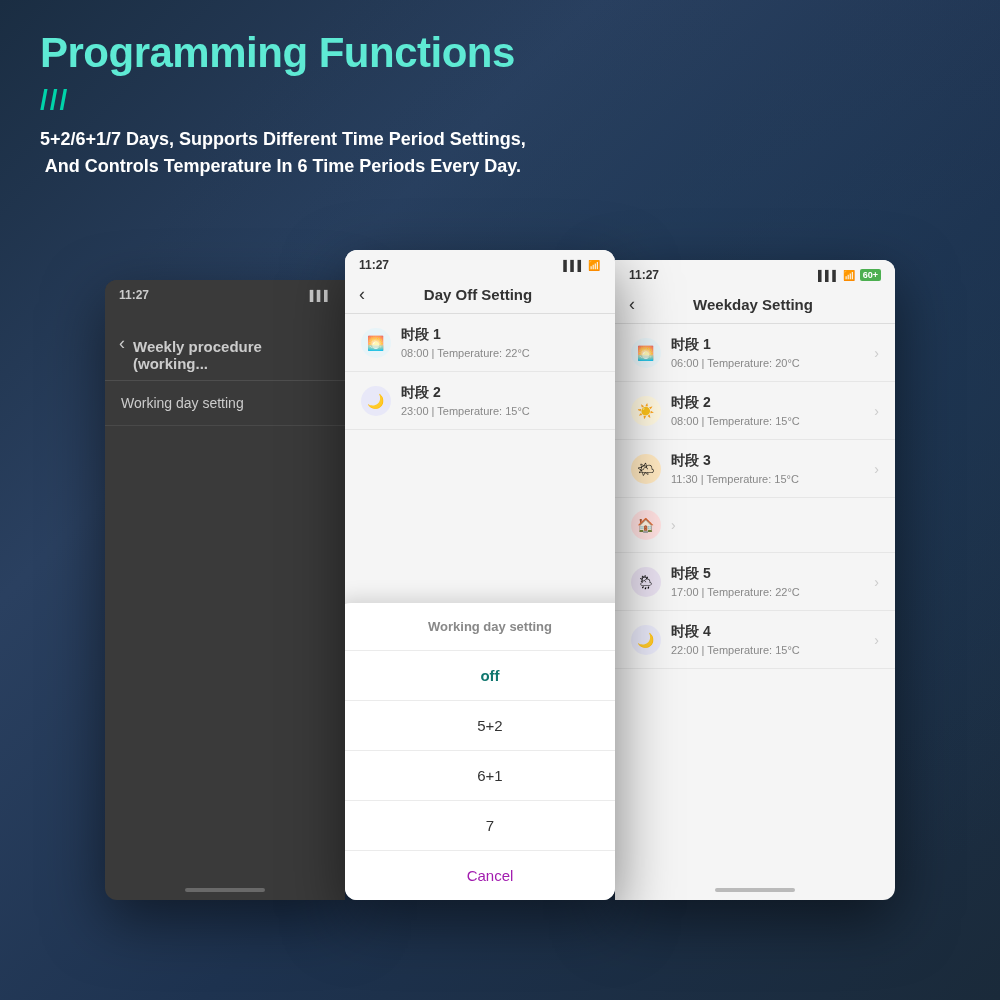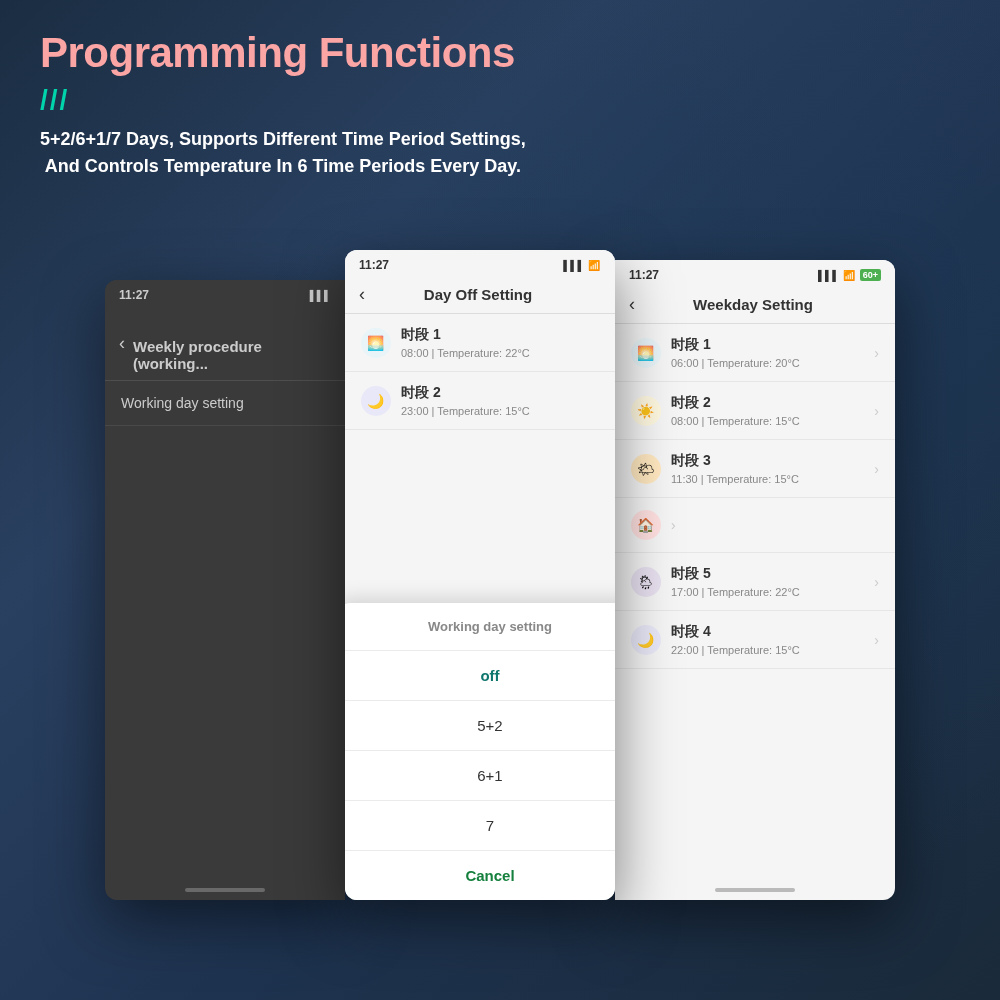--- a/index.html
+++ b/index.html
@@ -29,21 +29,21 @@
     
     .header {
       position: absolute;
       top: 30px;
       left: 40px;
       z-index: 10;
     }
     .header-title {
       font-size: 42px;
       font-weight: 800;
-      color: #fca5a5;
+      color: #5eead4;
       line-height: 1.1;
       letter-spacing: -0.5px;
     }
     .header-accent {
       color: #00d4aa;
       font-size: 28px;
       font-weight: 700;
       margin: 8px 0 10px;
       letter-spacing: 2px;
     }
@@ -236,22 +236,22 @@
       color: #333;
       border-bottom: 1px solid rgba(0,0,0,0.08);
       cursor: pointer;
     }
     .popup-item.header-item {
       color: #888;
       font-size: 13px;
       font-weight: 600;
     }
     .popup-item.cancel {
-      color: #15803d;
-      font-weight: 700;
+      color: #a21caf;
+      font-weight: 400;
       border-bottom: none;
     }
     .popup-item.active {
       color: #0f766e;
       font-weight: 600;
     }
 
     
     .wifi-icon { font-size: 10px; }
   </style>

